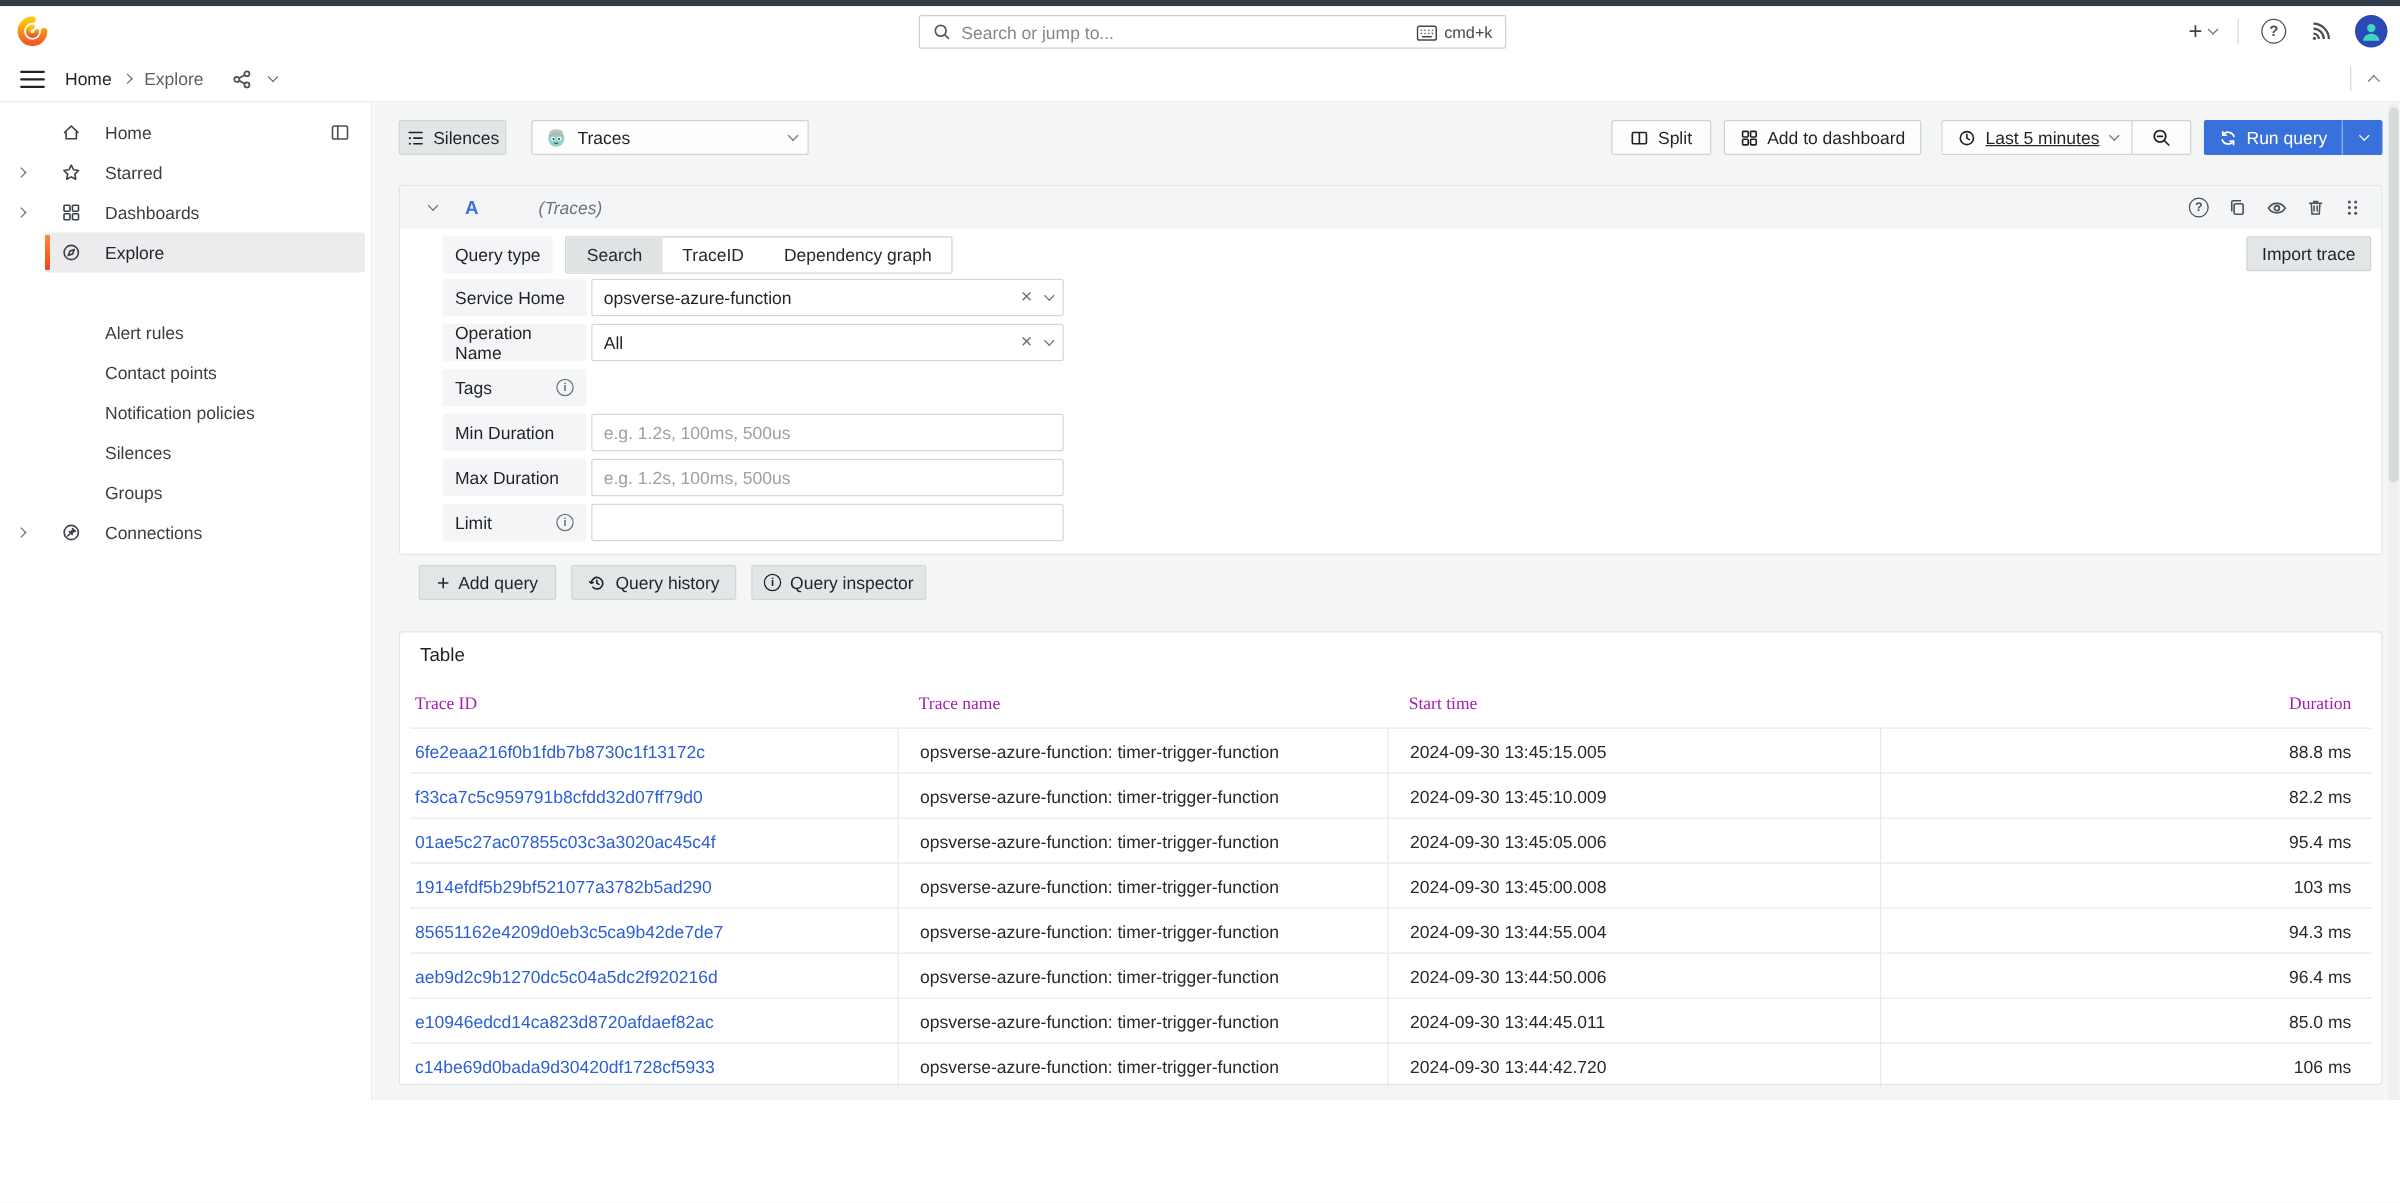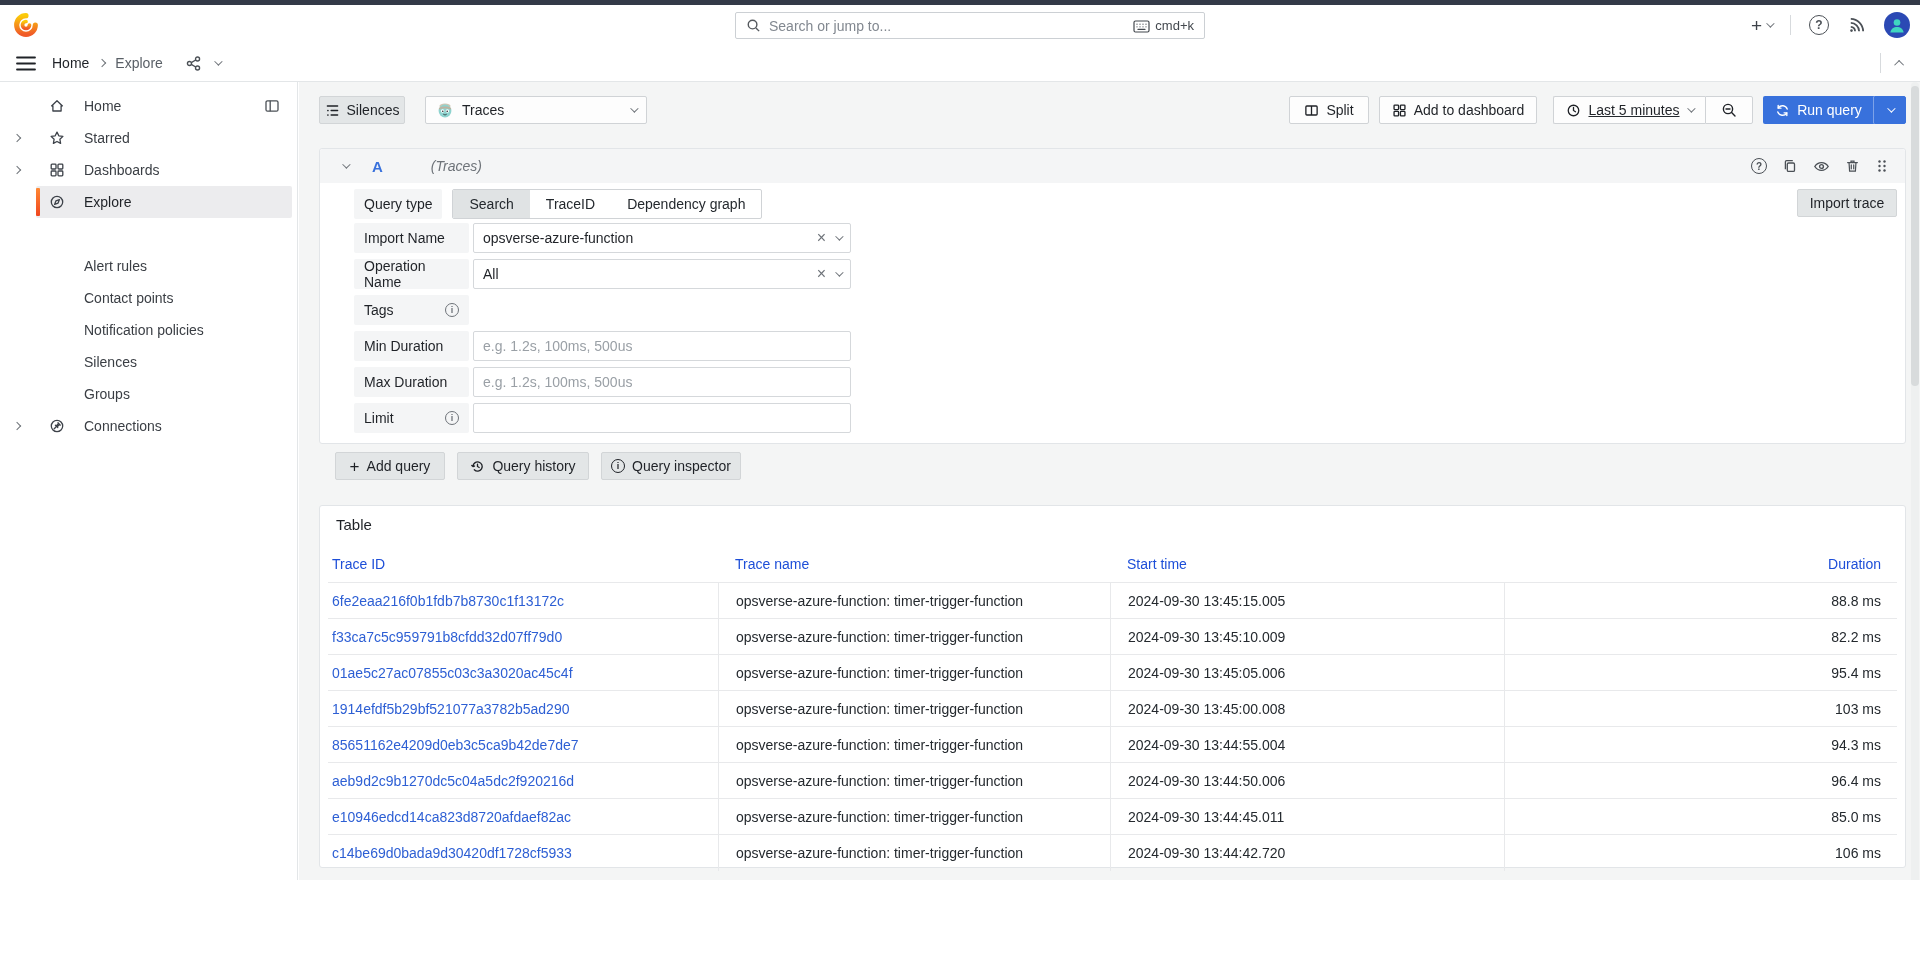--- a/index.html
+++ b/index.html
@@ -94,21 +94,21 @@
                display:flex; align-items:center; padding:0 9px; font-size:14px; color:#1f2227; }
   .input-box input { border:none; outline:none; flex:1; font:14px "Liberation Sans",sans-serif; color:#1f2227; background:transparent; }
   .input-box input::placeholder { color:#9aa0a6; }
   .sel-controls { display:flex; align-items:center; gap:9px; color:#6e7379; }
   .clear-x { font-size:16px; line-height:1; color:#6e7379; }
 
   
   .tp-title { position:absolute; left:16px; top:10px; font-size:15px; font-weight:500; color:#1f2227; }
   .traces-table { position:absolute; left:8px; top:40px; right:8px; }
   .t-row { display:grid; grid-template-columns:390px 392px 394px auto; height:36px; align-items:center; }
-  .t-row.head { font-weight:500; color:#1d4ed8; }
+  .t-row.head { font-weight:500; color:#a21caf;font-family:Liberation Serif, serif; }
   .t-row.body { border-top:1px solid #e8e9eb; }
   .t-cell { padding-left:17px; font-size:14px; height:36px; display:flex; align-items:center; overflow:hidden; }
   .t-row .t-cell:first-child { padding-left:4px; }
   .t-row.body .t-cell + .t-cell { border-left:1px solid #e8e9eb; }
   .t-cell.num { justify-content:flex-end; padding-right:16px; }
   .trace-link { color:#2d5fd4; font-weight:500; text-decoration:none; }
 
   .white-footer { position:absolute; left:0; top:823px; width:1621px; height:57px; background:#fff; }
 </style>
 </head>
@@ -413,21 +413,21 @@
           <span class="tab active">Search</span>
           <span class="tab">TraceID</span>
           <span class="tab">Dependency graph</span>
         </span>
       </div>
       <div class="btn btn-gray abs" style="right:8px; top:40px; width:100px; height:28px;">
         <span>Import trace</span>
       </div>
 
       <div class="field-row" style="top:74px">
-        <span class="label-box">Import Name</span>
+        <span class="label-box">Service Home</span>
         <span class="input-box">
           <span style="flex:1">opsverse-azure-function</span>
           <span class="sel-controls">
             <span class="clear-x">×</span>
             <span class="chev small"></span>
           </span>
         </span>
       </div>
 
       <div class="field-row" style="top:110px">

